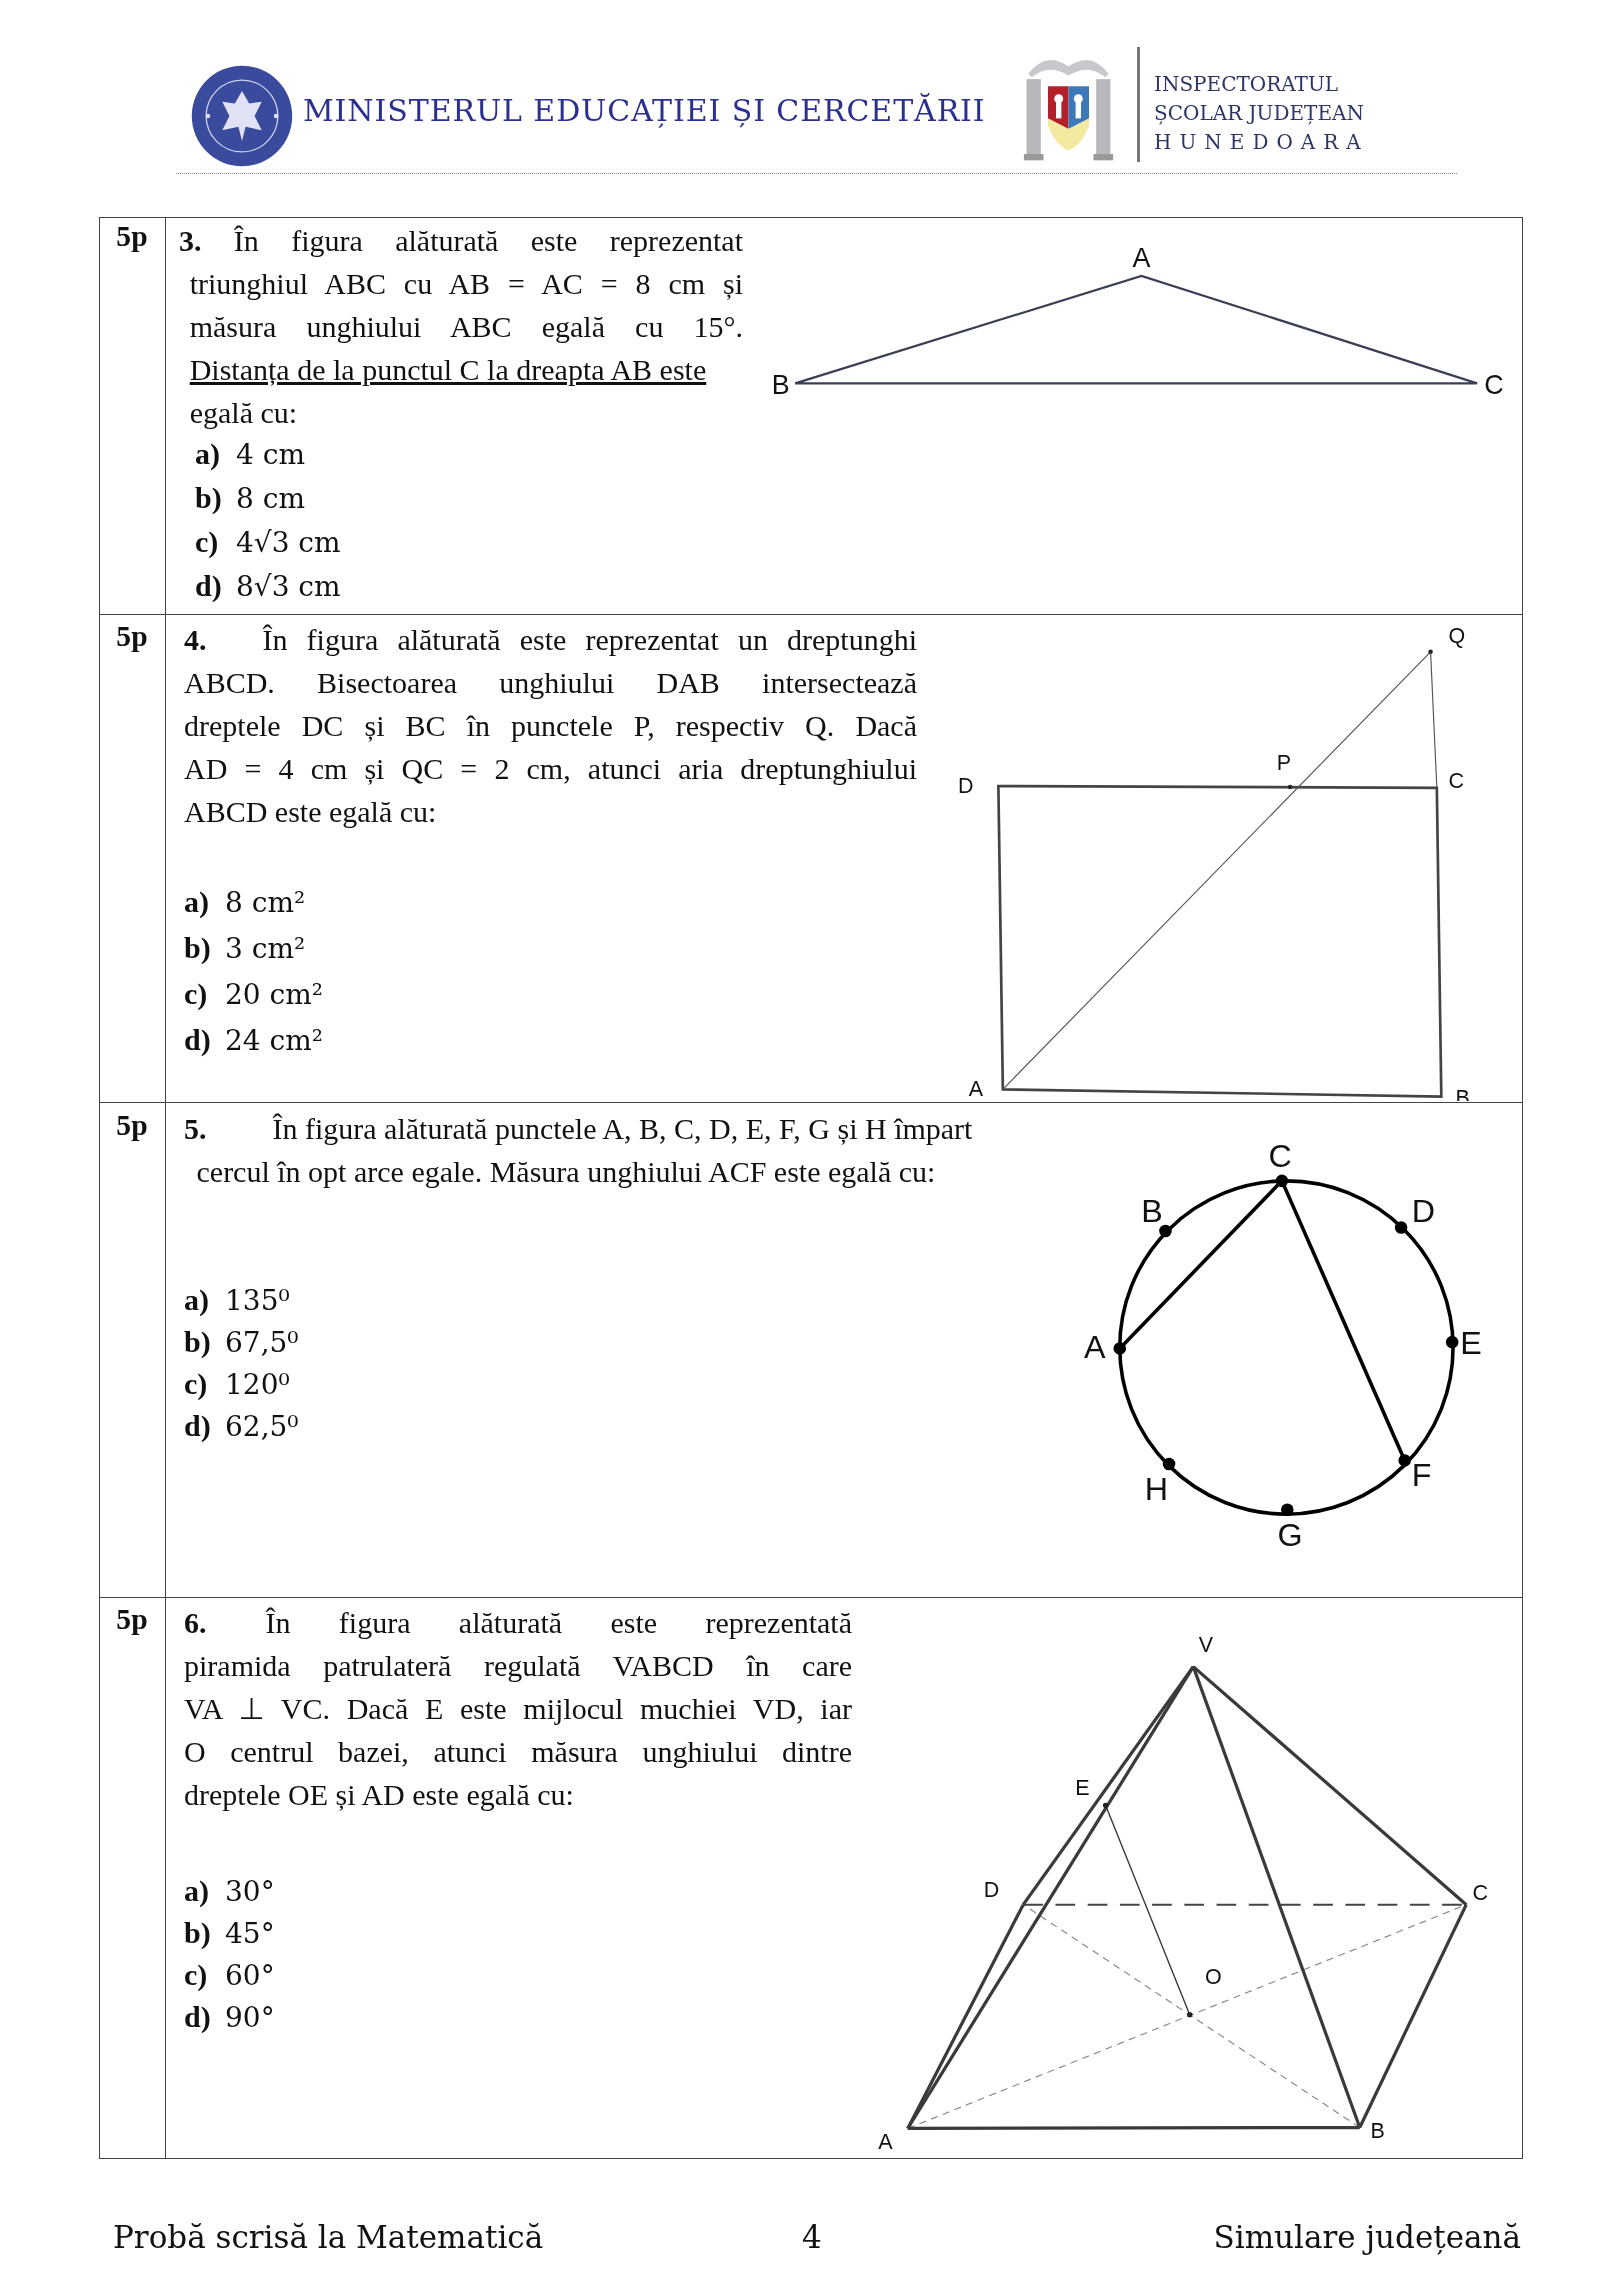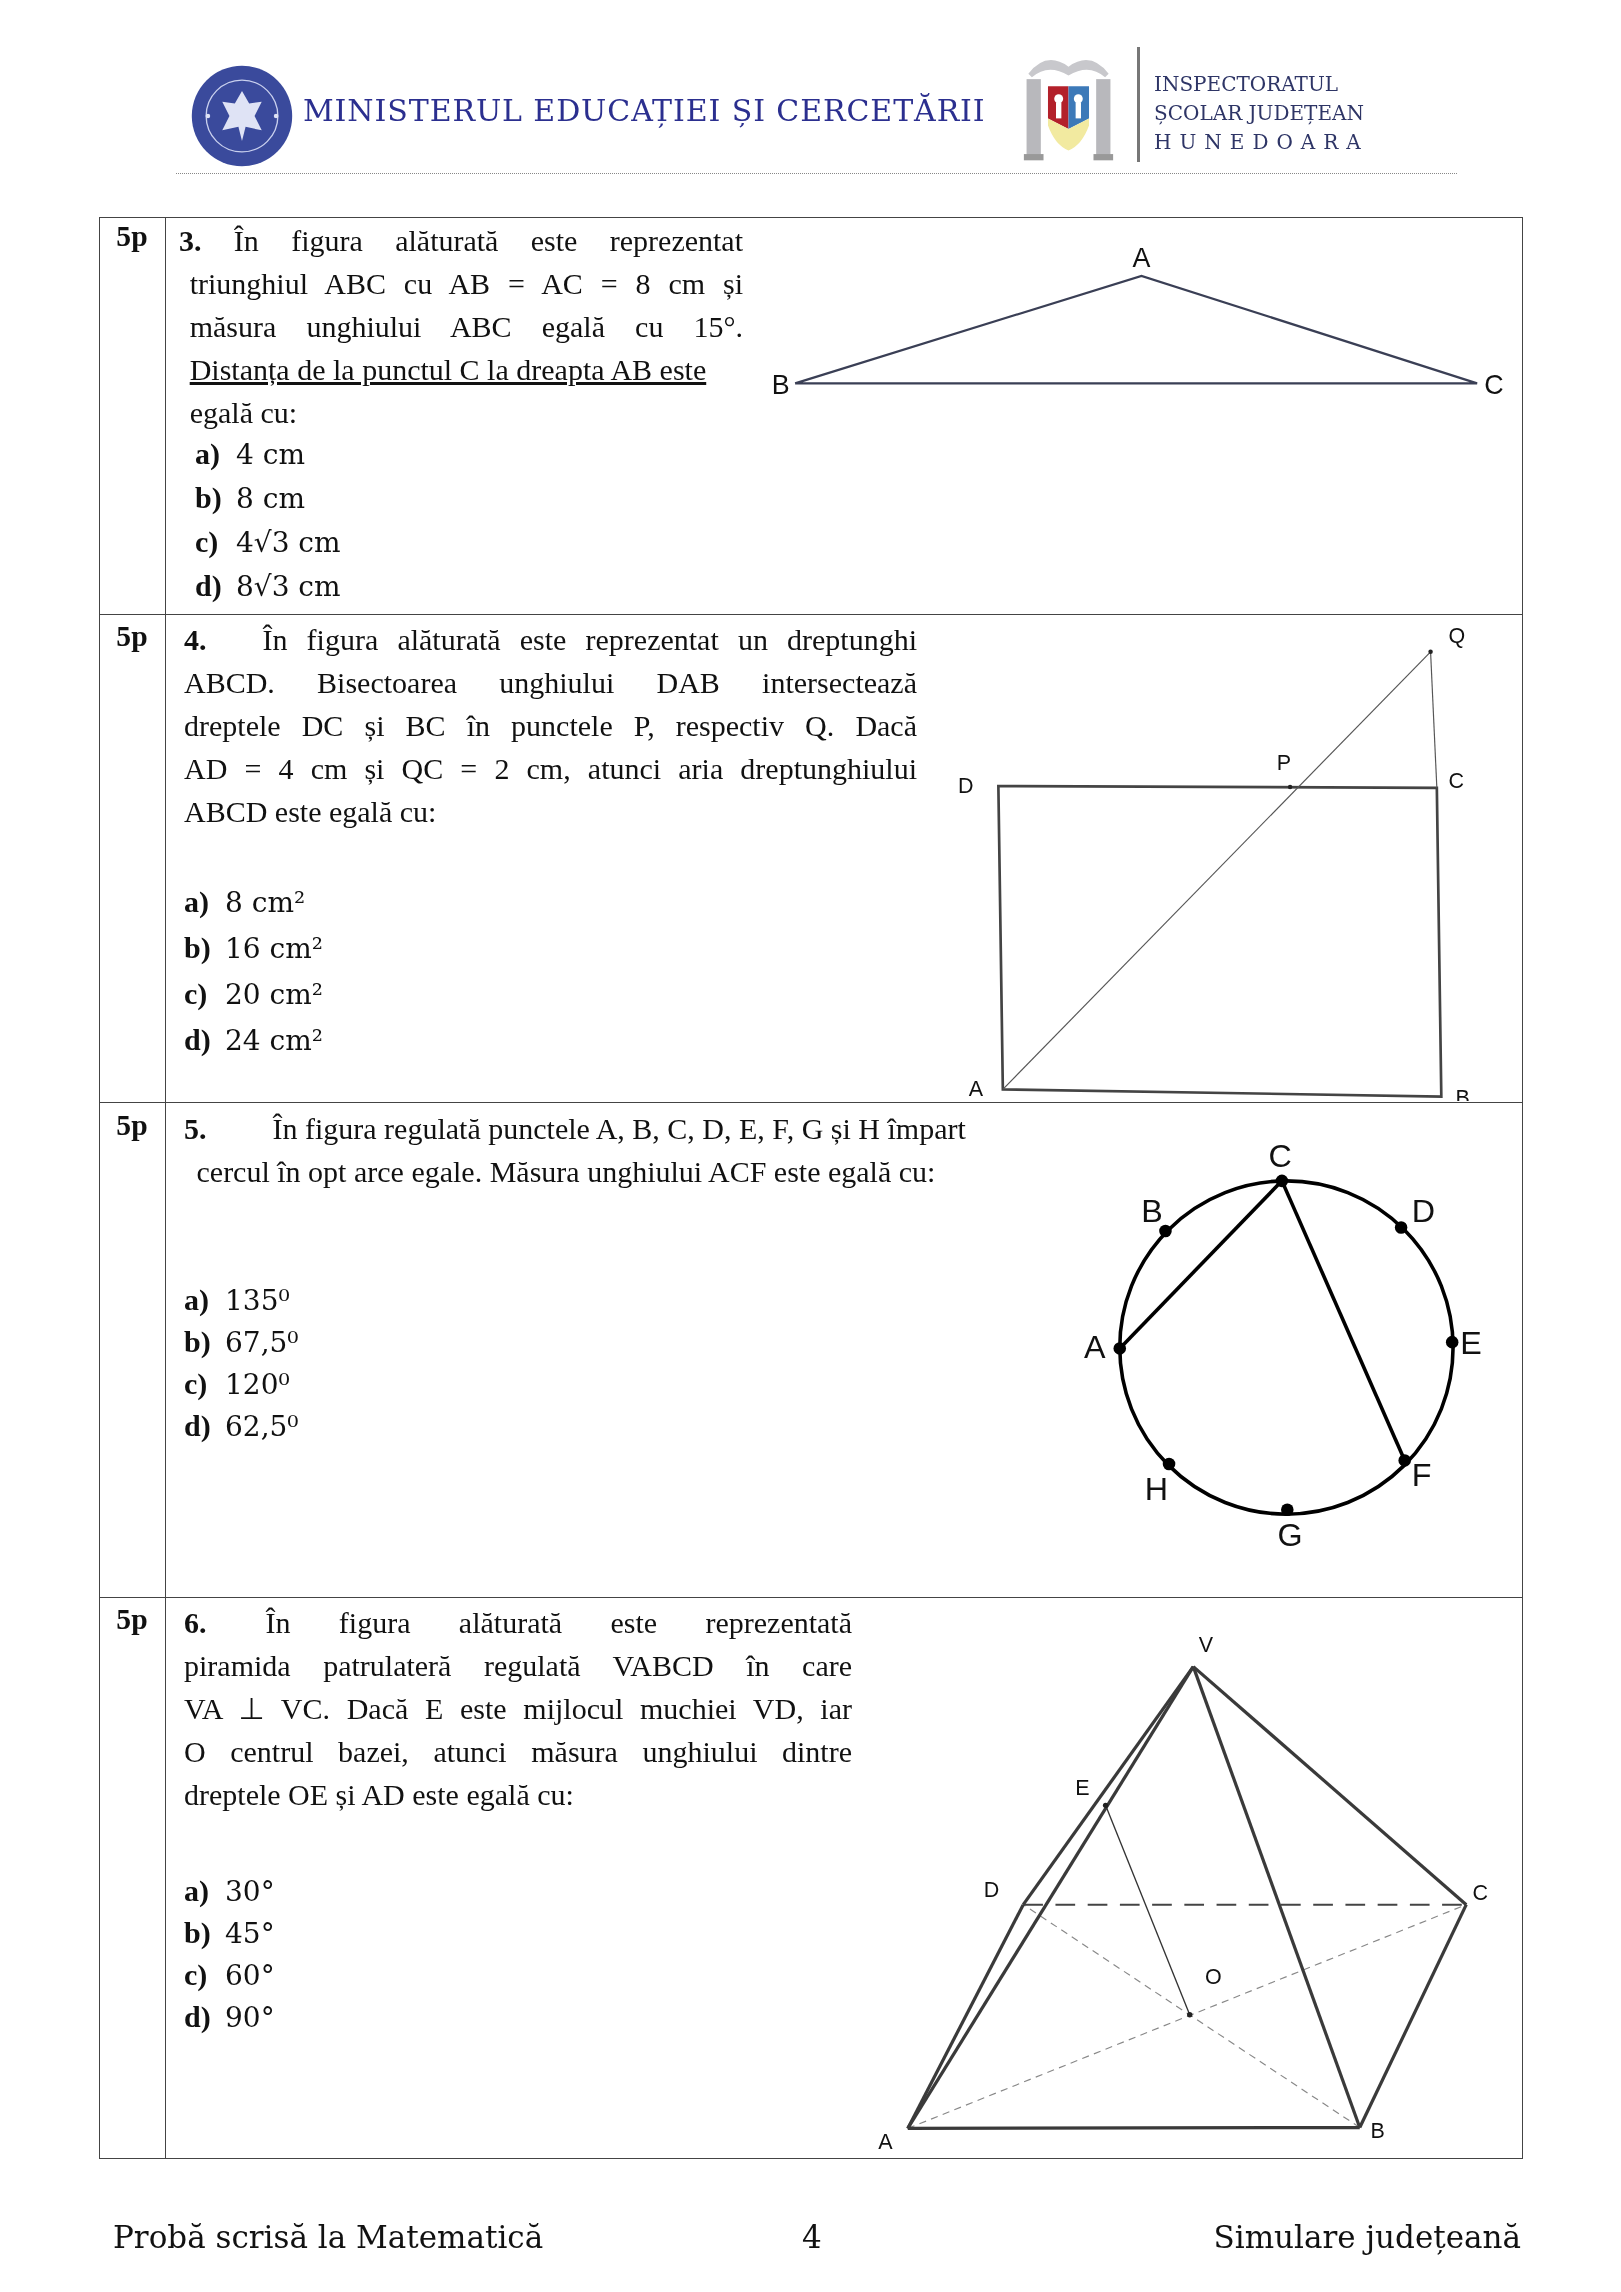--- a/index.html
+++ b/index.html
@@ -97,41 +97,41 @@
 <div class="abs pts" style="top:620px">5p</div>
 <div class="abs qtext" style="left:184px; top:618px; width:733px;">
   <div style="text-align-last:justify;"><span class="qnum">4.</span><span style="display:inline-block;width:56px"></span><span>În figura alăturată este reprezentat un dreptunghi</span></div>
   <div style="text-align-last:justify;">ABCD. Bisectoarea unghiului DAB intersectează</div>
   <div style="text-align-last:justify;">dreptele DC și BC în punctele P, respectiv Q. Dacă</div>
   <div style="text-align-last:justify;">AD = 4 cm și QC = 2 cm, atunci aria dreptunghiului</div>
   <div>ABCD este egală cu:</div>
 </div>
 <div class="abs opts" style="left:184px; top:879px; line-height:45px;">
   <div><span class="lbl">a)</span><span class="val">8 cm²</span></div>
-  <div><span class="lbl">b)</span><span class="val">16 cm²</span></div>
+  <div><span class="lbl">b)</span><span class="val">3 cm²</span></div>
   <div><span class="lbl">c)</span><span class="val">20 cm²</span></div>
   <div><span class="lbl">d)</span><span class="val">24 cm²</span></div>
 </div>
 <svg class="abs" style="left:949px; top:616px;" width="573" height="485" viewBox="0 0 640 542">
   <polygon points="55,190 545,192 550,537 60,529" fill="none" stroke="#444" stroke-width="3"></polygon>
   <line x1="60" y1="529" x2="538" y2="40" stroke="#555" stroke-width="1.3"></line>
   <line x1="538" y1="40" x2="545" y2="192" stroke="#555" stroke-width="1.3"></line>
   <circle cx="538" cy="40" r="2.5" fill="#222"></circle>
   <circle cx="381" cy="191" r="2.5" fill="#222"></circle>
   <text x="558" y="30" font-size="24">Q</text>
   <text x="366" y="172" font-size="24">P</text>
   <text x="10" y="198" font-size="24">D</text>
   <text x="558" y="192" font-size="24">C</text>
   <text x="22" y="536" font-size="24">A</text>
   <text x="566" y="546" font-size="24">B</text>
 </svg>
 
 <div class="abs pts" style="top:1109px">5p</div>
 <div class="abs qtext" style="left:184px; top:1107px; width:851px;">
-  <div><span class="qnum">5.</span><span style="display:inline-block;width:66px"></span><span>În figura regulată punctele A, B, C, D, E, F, G și H împart</span></div>
+  <div><span class="qnum">5.</span><span style="display:inline-block;width:66px"></span><span>În figura alăturată punctele A, B, C, D, E, F, G și H împart</span></div>
   <div style="padding-left:12.5px;">cercul în opt arce egale. Măsura unghiului ACF este egală cu:</div>
 </div>
 <div class="abs opts" style="left:184px; top:1279px; line-height:41px;">
   <div><span class="lbl">a)</span><span class="val">135⁰</span></div>
   <div><span class="lbl">b)</span><span class="val">67,5⁰</span></div>
   <div><span class="lbl">c)</span><span class="val">120⁰</span></div>
   <div><span class="lbl">d)</span><span class="val">62,5⁰</span></div>
 </div>
 <svg class="abs" style="left:1057px; top:1128px;" width="466" height="448" viewBox="0 0 520 500">
   <circle cx="256" cy="245" r="186" fill="none" stroke="#000" stroke-width="4"></circle>

